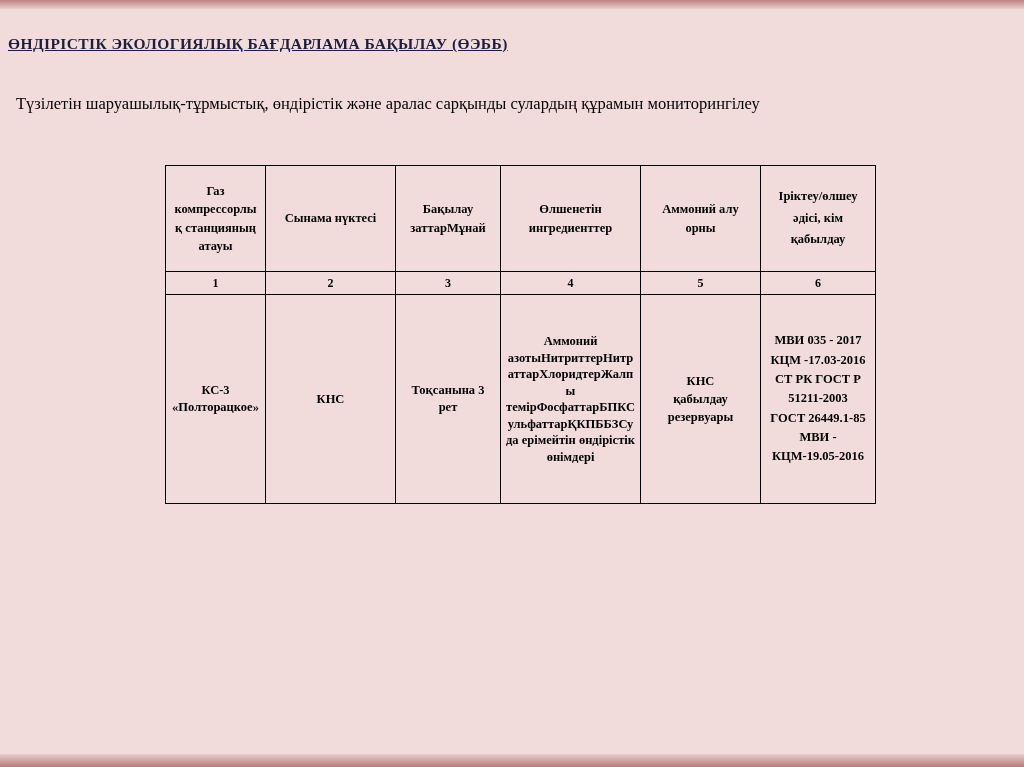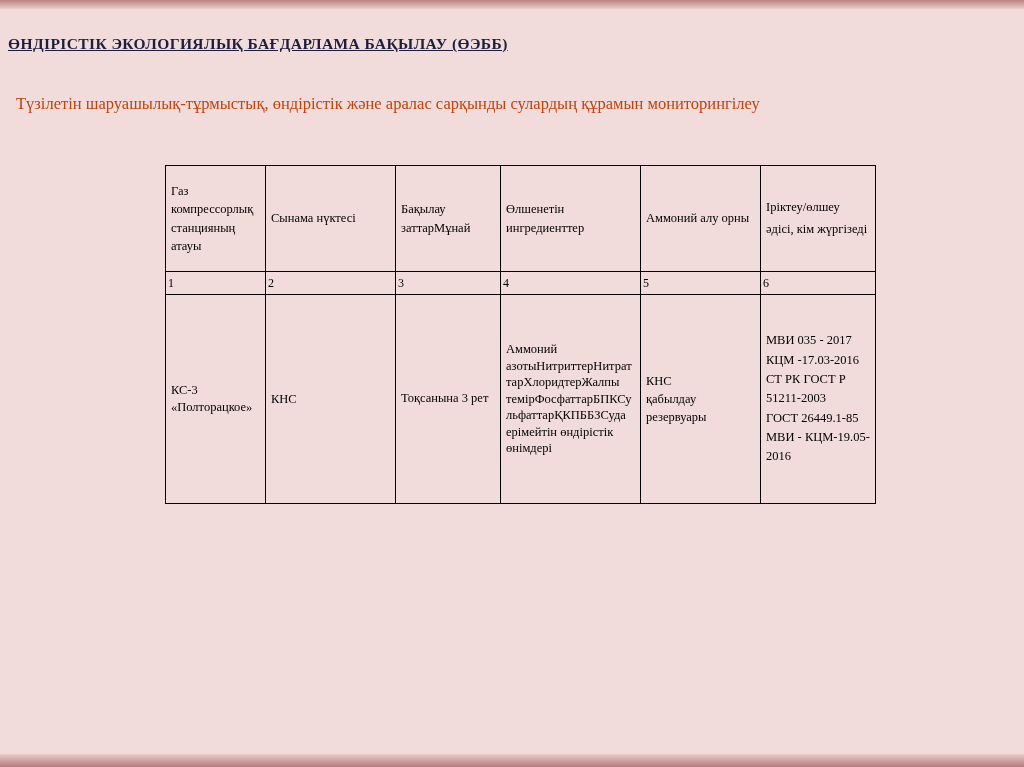--- a/index.html
+++ b/index.html
@@ -38,39 +38,41 @@
     letter-spacing: 0.4px;
     text-decoration: underline;
     color: #1e1e3c;
   }
   .slide-subtitle {
     position: absolute;
     top: 94px;
     left: 16px;
     width: 994px;
     font-size: 16.5px;
-    color: #c2410c;
+    color: #000000;
   }
   .table-wrap {
     position: absolute;
     top: 165px;
     left: 165px;
   }
   table.monitoring {
     border-collapse: collapse;
     table-layout: fixed;
     width: 710px;
   }
   table.monitoring td {
     border: 1px solid #000;
     padding: 2px 5px;
     font-size: 12.5px;
+    text-align: center;
     vertical-align: middle;
     overflow-wrap: break-word;
     word-wrap: break-word;
+    font-weight: bold;
   }
   tr.header-row td {
     height: 101px;
     line-height: 1.45;
   }
   tr.header-row td.hdr-methods {
     line-height: 1.75;
   }
   tr.number-row td {
     height: 18px;
@@ -125,21 +127,21 @@
       <col style="width:120px">
       <col style="width:115px">
     </colgroup>
     <tbody>
       <tr class="header-row">
         <td>Газ компрессорлық станцияның атауы</td>
         <td>Сынама нүктесі</td>
         <td>Бақылау заттарМұнай</td>
         <td>Өлшенетін ингредиенттер</td>
         <td>Аммоний алу орны</td>
-        <td class="hdr-methods">Іріктеу/өлшеу әдісі, кім жүргізеді</td>
+        <td class="hdr-methods">Іріктеу/өлшеу әдісі, кім қабылдау</td>
       </tr>
       <tr class="number-row">
         <td>1</td>
         <td>2</td>
         <td>3</td>
         <td>4</td>
         <td>5</td>
         <td>6</td>
       </tr>
       <tr class="data-row">

